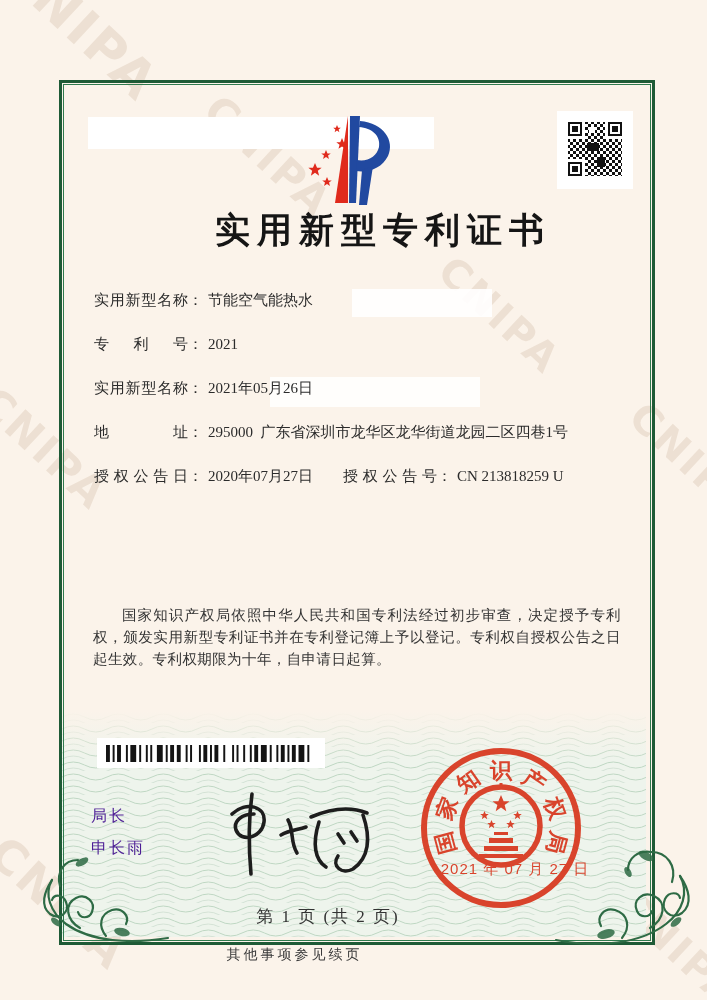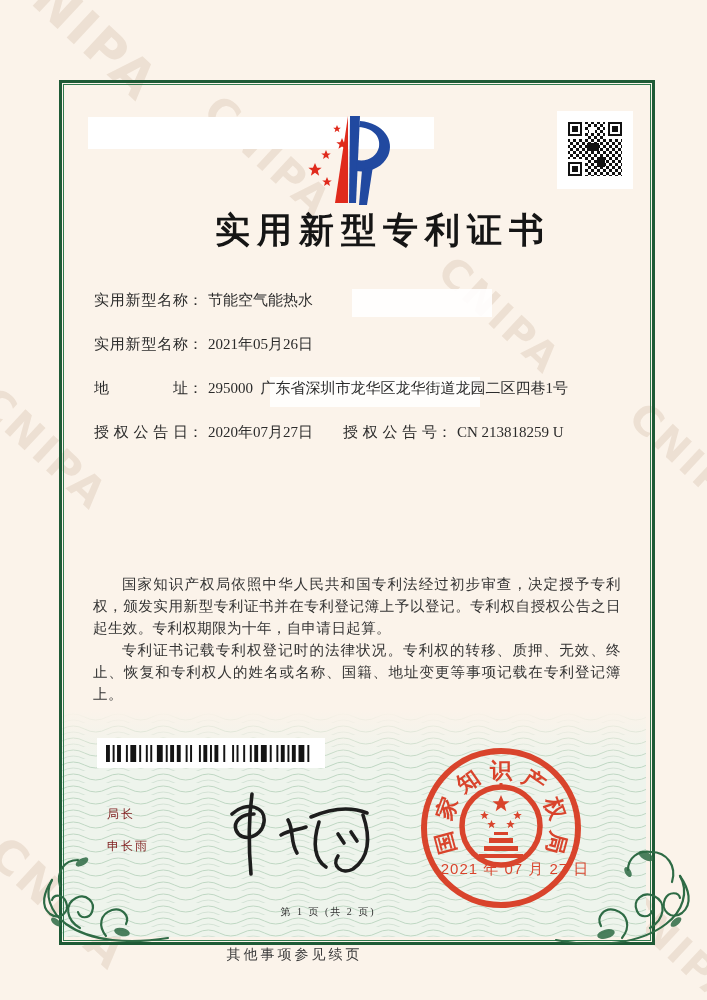--- a/index.html
+++ b/index.html
@@ -30,32 +30,32 @@
     position:absolute;left:163px;top:207px;width:440px;z-index:5;
     text-align:center;font-size:35px;font-weight:700;color:#151515;
     letter-spacing:7px;white-space:nowrap;
   }
   .fields{position:absolute;left:94px;top:291px;z-index:5;}
   .row{white-space:nowrap;font-size:15px;color:#2b2b2b;height:21px;margin-bottom:23px;}
   .lab{display:inline-block;width:94px;text-align:justify;text-align-last:justify;vertical-align:top;}
   .val{margin-left:5px;white-space:pre;}
   .pair-gap{display:inline-block;width:30px;}
   .paras{
-    position:absolute;left:93px;top:573px;width:528px;z-index:5;
+    position:absolute;left:93px;top:604px;width:528px;z-index:5;
     font-size:14.5px;line-height:22px;letter-spacing:.4px;color:#333;
     text-align:justify;
   }
   .paras p{margin:0;text-indent:2em;}
   .sig-role,.sig-name{
-    position:absolute;left:107px;z-index:6;font-size:12px;letter-spacing:2px;color:#7f1d1d;
+    position:absolute;left:91px;z-index:6;font-size:16px;letter-spacing:2px;color:#4c1d95;
     font-family:"Liberation Sans","DejaVu Sans",sans-serif;
   }
   .page-ind{
     position:absolute;left:59px;top:905px;width:538px;z-index:5;
-    text-align:center;font-size:10px;letter-spacing:2px;color:#333;
+    text-align:center;font-size:17px;letter-spacing:2px;color:#333;
   }
   .foot-note{
     position:absolute;left:0;top:946px;width:589px;z-index:5;
     text-align:center;font-size:14px;letter-spacing:3px;color:#3a3a3a;
   }
   svg{position:absolute;z-index:5;overflow:visible;} .z6{z-index:6;}
 </style>
 </head>
 <body>
 
@@ -146,33 +146,35 @@
     </g>
 </svg>
 
 <div class="title">实用新型专利证书</div>
 
 <div class="fields">
   <div class="row">
     <span class="lab">实用新型名称</span><span>：</span><span class="val">节能空气能热水</span>
   </div>
   <div class="row">
+    <span class="lab">专利号</span><span>：</span><span class="val">2021</span>
+  </div>
+  <div class="row">
     <span class="lab">实用新型名称</span><span>：</span><span class="val">2021年05月26日</span>
   </div>
   <div class="row">
     <span class="lab">地址</span><span>：</span><span class="val">295000  广东省深圳市龙华区龙华街道龙园二区四巷1号</span>
   </div>
   <div class="row">
     <span class="lab">授权公告日</span><span>：</span><span class="val">2020年07月27日</span><span class="pair-gap"></span><span class="lab">授权公告号</span><span>：</span><span class="val">CN 213818259 U</span>
   </div>
 </div>
 
 <div class="paras">
   <p>国家知识产权局依照中华人民共和国专利法经过初步审查，决定授予专利权，颁发实用新型专利证书并在专利登记簿上予以登记。专利权自授权公告之日起生效。专利权期限为十年，自申请日起算。</p>
-  <p>专利证书记载专利权登记时的法律状况。专利权的转移、质押、无效、终止、恢复和专利权人的姓名或名称、国籍、地址变更等事项记载在专利登记簿上。</p>
 </div>
 
 <div class="white-patch" style="left:97px;top:738px;width:228px;height:30px;"></div>
 <svg id="barcode" style="left:106px;top:745px;z-index:5" width="208" height="17" viewBox="0 0 208 17">
   <g id="bars" fill="#141414">
       <rect x="0.00" y="0" width="3.89" height="17"></rect>
       <rect x="6.64" y="0" width="1.95" height="17"></rect>
       <rect x="11.06" y="0" width="3.89" height="17"></rect>
       <rect x="19.91" y="0" width="1.95" height="17"></rect>
       <rect x="24.34" y="0" width="5.84" height="17"></rect>

